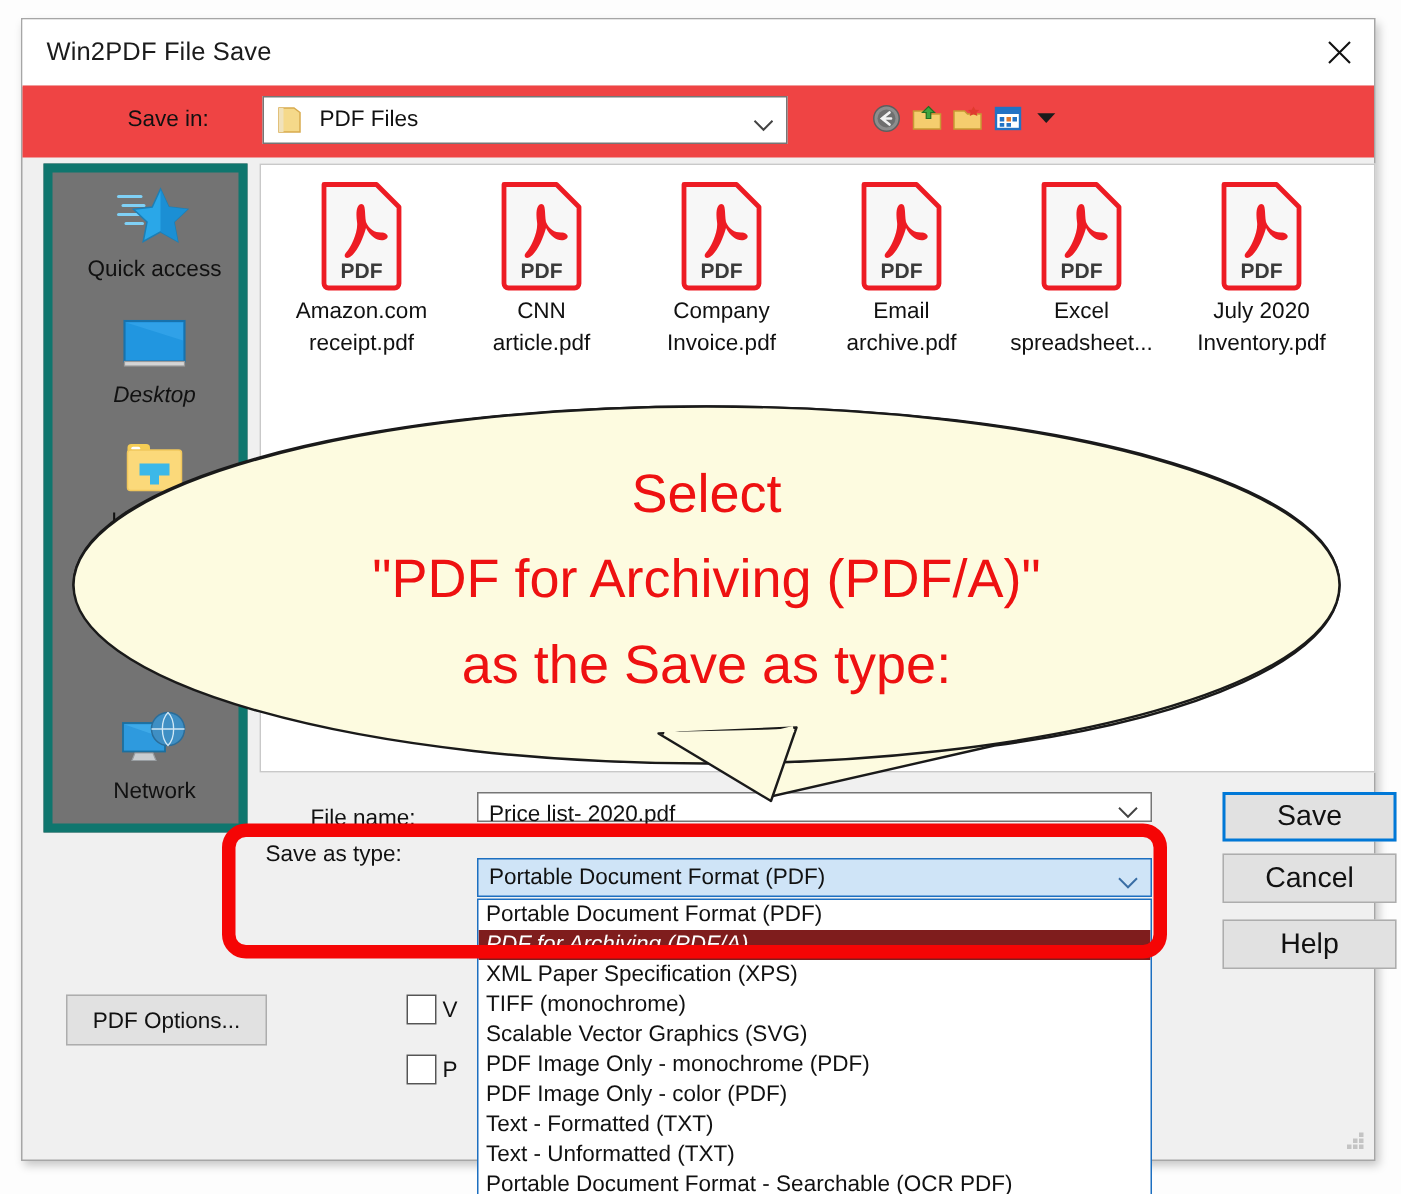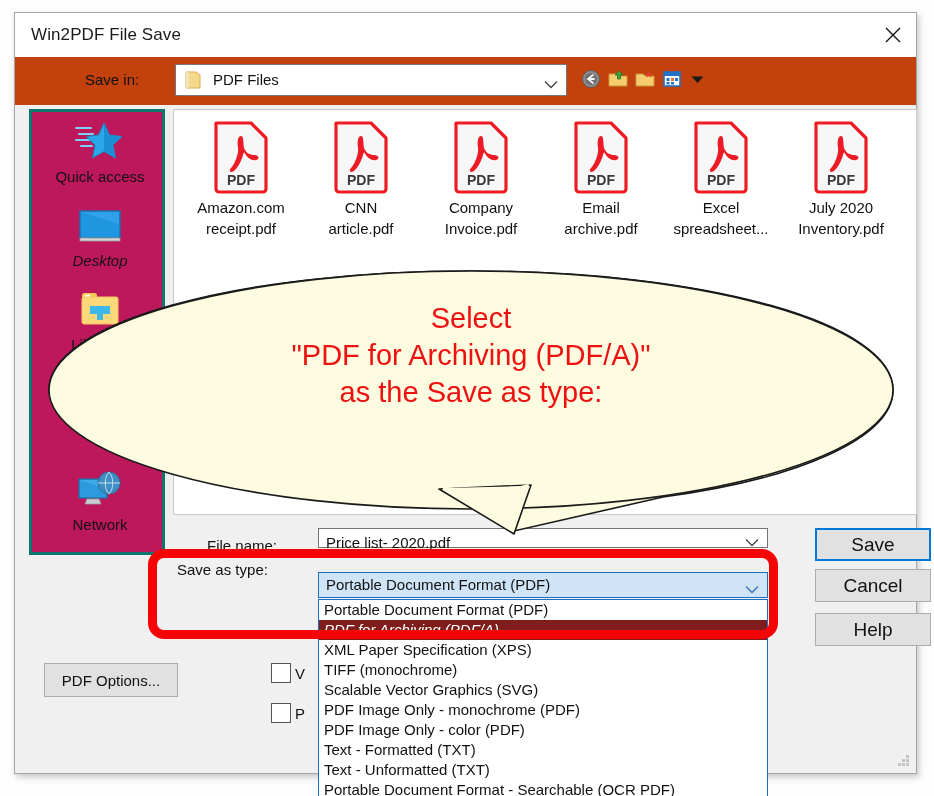--- a/index.html
+++ b/index.html
@@ -43,29 +43,29 @@
   #close-btn{
     position:absolute;right:0;top:0;width:46px;height:43px;
     display:flex;align-items:center;justify-content:center;
     cursor:default;
   }
   #close-btn svg{display:block;}
 
   
   #savein-row{
     position:absolute;left:0;top:44px;right:0;height:48px;
-    background:#c2410c;
+    background:#ef4444;
   }
   #savein-label{
     position:absolute;left:70px;top:14px;
     font-size:15px;color:#111;
   }
   #savein-combo{
     position:absolute;left:160px;top:7px;
-    width:392px;height:32px;
+    width:350px;height:32px;
     background:#fff;border:1px solid #767676;
     box-sizing:border-box;
   }
   #savein-folder-icon{
     position:absolute;left:9px;top:6px;width:17px;height:18px;
   }
   #savein-value{
     position:absolute;left:37px;top:6px;
     font-size:15px;color:#111;
   }
@@ -77,22 +77,22 @@
     position:absolute;left:566px;top:12px;
     display:flex;align-items:center;gap:7px;
   }
   .tb-icon{width:20px;height:20px;display:block;}
   #views-arrow{margin-left:2px;}
 
   
   #places{
     position:absolute;left:14px;top:96px;
     width:136px;height:446px;
-    background:#be185d;
-    border:3px solid #0f766e;
+    background:#737373;
+    border:6px solid #0f766e;
     box-sizing:border-box;
     padding-left:24px;
   }
   .place{
     position:absolute;left:0;width:136px;height:84px;
     display:flex;flex-direction:column;align-items:center;
   }
   .place .ic{height:48px;display:flex;align-items:center;justify-content:center;}
   .place .lb{
     font-size:15px;color:#111;margin-top:2px;text-align:center;
@@ -202,21 +202,21 @@
 
   
   #callout{
     position:absolute;left:44px;top:266px;
     width:854px;height:270px;
     pointer-events:none;
   }
   #callout-text{
     position:absolute;left:0;top:34px;width:854px;
     text-align:center;
-    font-size:29px;line-height:37px;
+    font-size:36px;line-height:57px;
     color:#ee1111;
     white-space:pre-line;
     pointer-events:none;
   }
   #red-rect{
     position:absolute;left:148px;top:549px;
     width:630px;height:90px;
     border:9px solid #f50505;
     border-radius:16px;
     box-sizing:border-box;

